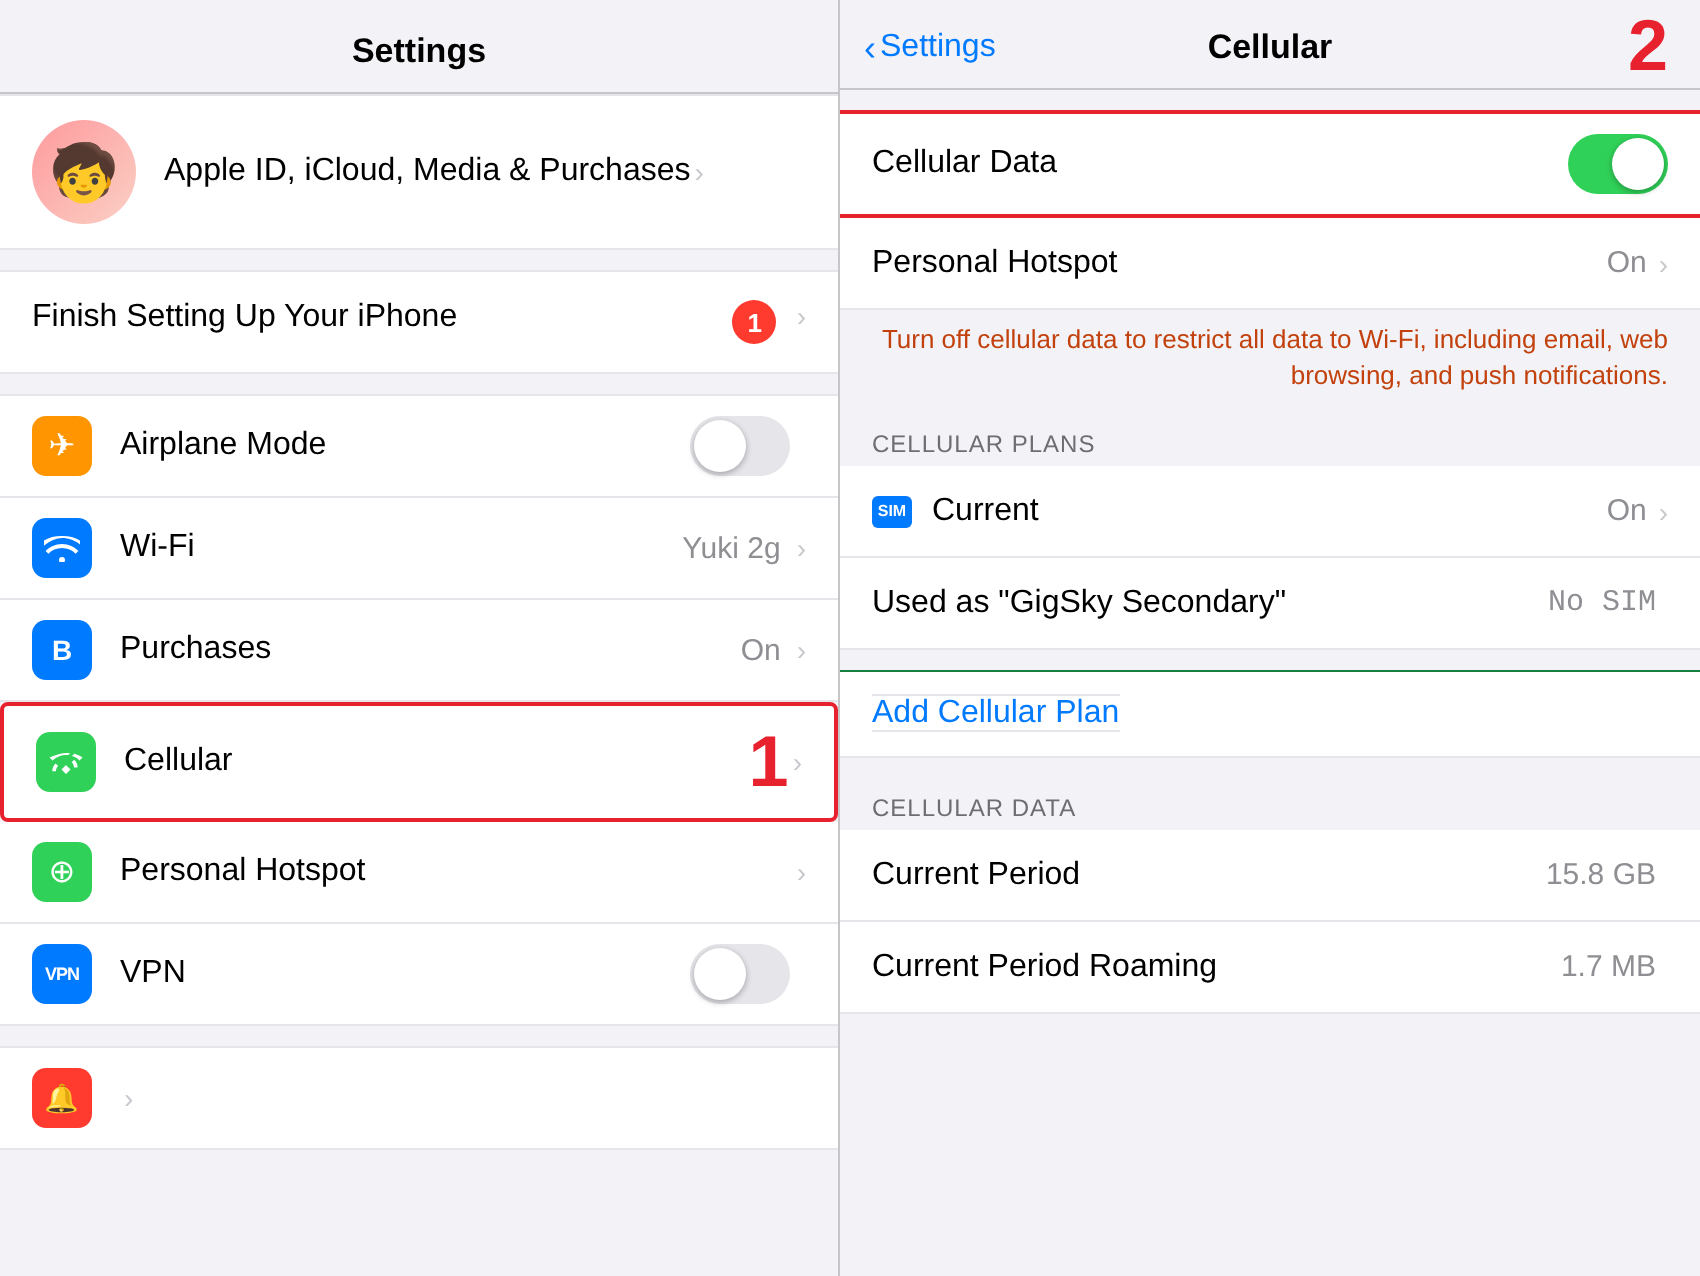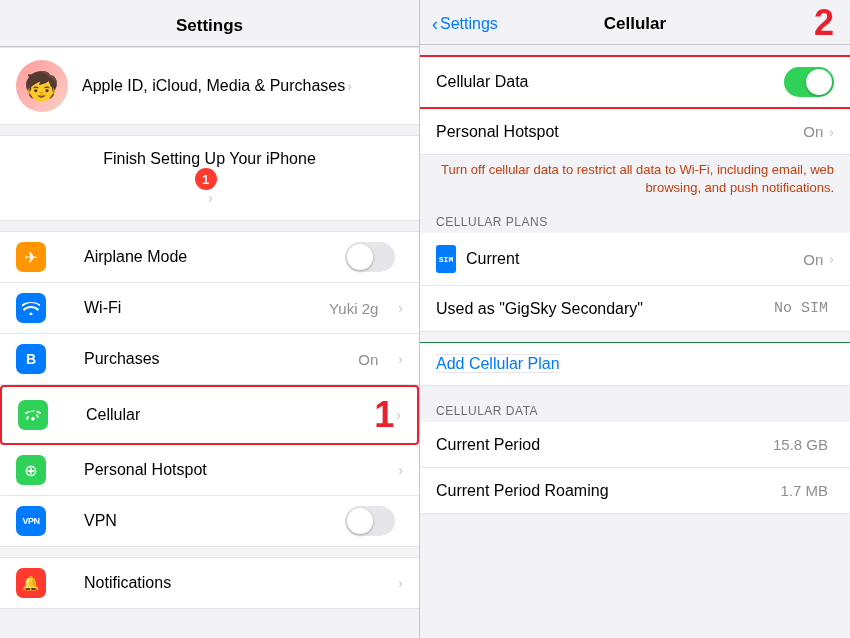--- a/index.html
+++ b/index.html
@@ -67,27 +67,26 @@
     .icon-bluetooth { background: #007aff; }
     .icon-cellular { background: #30d158; }
     .icon-hotspot { background: #30d158; }
     .icon-vpn { background: #007aff; }
     .icon-notifications { background: #ff3b30; }
 
     .settings-item .item-label {
       flex: 1;
       font-size: 16px;
       color: #000;
-      margin-left: 24px;
     }
 
     .settings-item .item-value {
       font-size: 15px;
       color: #8e8e93;
-      margin-right: 18px;
+      margin-right: 6px;
     }
 
     .chevron {
       color: #c7c7cc;
       font-size: 14px;
       margin-left: 2px;
     }
 
     
     .toggle {
@@ -136,27 +135,25 @@
     }
 
     .profile-text .name {
       font-size: 16px;
       color: #000;
     }
 
     
     .finish-item {
       display: flex;
-      align-items: center;
       background: #fff;
       padding: 14px 16px;
       border-top: 1px solid #e5e5ea;
       border-bottom: 1px solid #e5e5ea;
       margin-top: 10px;
-      flex-direction: column;
     }
 
     .finish-label {
       flex: 1;
       font-size: 16px;
       color: #000;
     }
 
     .badge {
       background: #ff3b30;
@@ -320,30 +317,29 @@
       padding: 6px 16px 10px;
       font-size: 13px;
       color: #c2410c;
       background: #f2f2f7;
       line-height: 1.4;
       text-align: right;
     }
 
     .plan-icon {
       width: 20px;
-      height: 28px;
+      height: 16px;
       background: #007aff;
       border-radius: 3px;
       margin-right: 10px;
       display: flex;
       align-items: center;
       justify-content: center;
       color: #fff;
       font-size: 9px;
-      font-family: Liberation Mono, monospace;
     }
 
     .add-plan-link {
       color: #007aff;
       font-size: 16px;
       padding: 12px 16px;
       display: block;
       background: #fff;
       border-top: 1px solid #e5e5ea;
       border-bottom: 1px solid #e5e5ea;
@@ -436,21 +432,20 @@
       <span class="item-label">VPN</span>
       <div class="toggle off">
         <div class="toggle-thumb"></div>
       </div>
     </div>
   </div>
 
   <div class="settings-group">
     <div class="settings-item">
       <div class="icon-wrap icon-notifications" style="font-size:14px;">🔔</div>
-      <span class="item-label">Notifications</span>
       <span class="chevron">›</span>
     </div>
   </div>
 </div>
 
 <div class="right-panel">
   <div class="right-header">
     <div class="back-btn">
       <span class="back-chevron">‹</span>
       <span>Settings</span>

